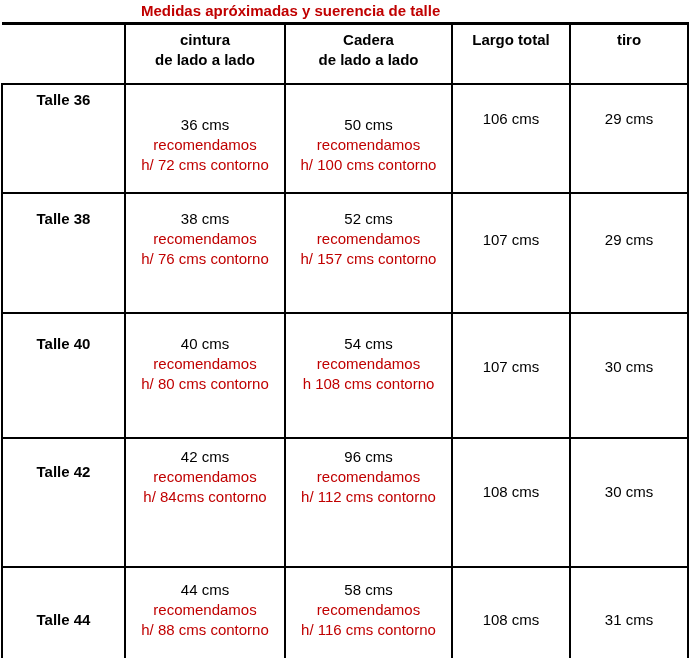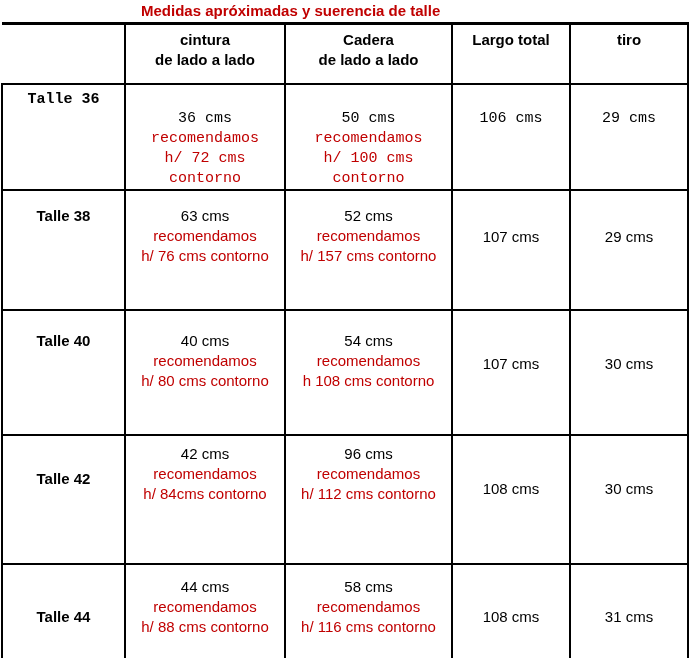--- a/index.html
+++ b/index.html
@@ -43,51 +43,51 @@
     text-align: center;
     overflow: hidden;
   }
   
   tr.hdr td { border-top-width: 3px; }
   tr.r5 td  { border-bottom-width: 3px; }
   
   tr.hdr td.corner { border-left: none; }
 
   tr.hdr  { height: 60px; }
-  tr.r1   { height: 95px; font-family: Liberation Mono, monospace; }
+  tr.r1   { height: 109px; }
   tr.r2   { height: 120px; }
   tr.r3   { height: 125px; margin-left: 8px; }
   tr.r4   { height: 129px; }
   tr.r5   { height: 98px; }
 
   tr.hdr td {
     font-weight: bold;
     padding-top: 5px;
     white-space: pre-line;
   }
   td.lbl {
     font-weight: bold;
   }
   .measure-value { color: #000000; }
   .red-line { color: #C00000; }
 
   
   tr.r1 td.lbl  { padding-top: 5px; }
-  tr.r1 td.meas { padding-top: 24px; }
+  tr.r1 td.meas { padding-top: 30px; }
   tr.r1 td.val  { padding-top: 24px; }
 
   tr.r2 td.lbl  { padding-top: 15px; }
   tr.r2 td.meas { padding-top: 15px; }
   tr.r2 td.val  { padding-top: 36px; }
 
   tr.r3 td.lbl  { padding-top: 20px; }
   tr.r3 td.meas { padding-top: 20px; }
   tr.r3 td.val  { padding-top: 43px; }
 
-  tr.r4 td.lbl  { padding-top: 33px; }
+  tr.r4 td.lbl  { padding-top: 23px; }
   tr.r4 td.meas { padding-top: 8px; }
   tr.r4 td.val  { padding-top: 43px; }
 
   tr.r5 td.lbl  { padding-top: 42px; }
   tr.r5 td.meas { padding-top: 12px; }
   tr.r5 td.val  { padding-top: 42px; }
 </style>
 </head>
 <body>
 
@@ -127,21 +127,21 @@
         <div class="red-line">recomendamos</div>
         <div class="red-line">h/ 100  cms contorno</div>
       </td>
       <td class="val">106 cms</td>
       <td class="val">29 cms</td>
     </tr>
 
     <tr class="r2">
       <td class="lbl">Talle 38</td>
       <td class="meas">
-        <div class="measure-value">63 cms</div>
+        <div class="measure-value">38 cms</div>
         <div class="red-line">recomendamos</div>
         <div class="red-line">h/ 76 cms contorno</div>
       </td>
       <td class="meas">
         <div class="measure-value">52 cms</div>
         <div class="red-line">recomendamos</div>
         <div class="red-line">h/ 157 cms contorno</div>
       </td>
       <td class="val">107 cms</td>
       <td class="val">29 cms</td>

